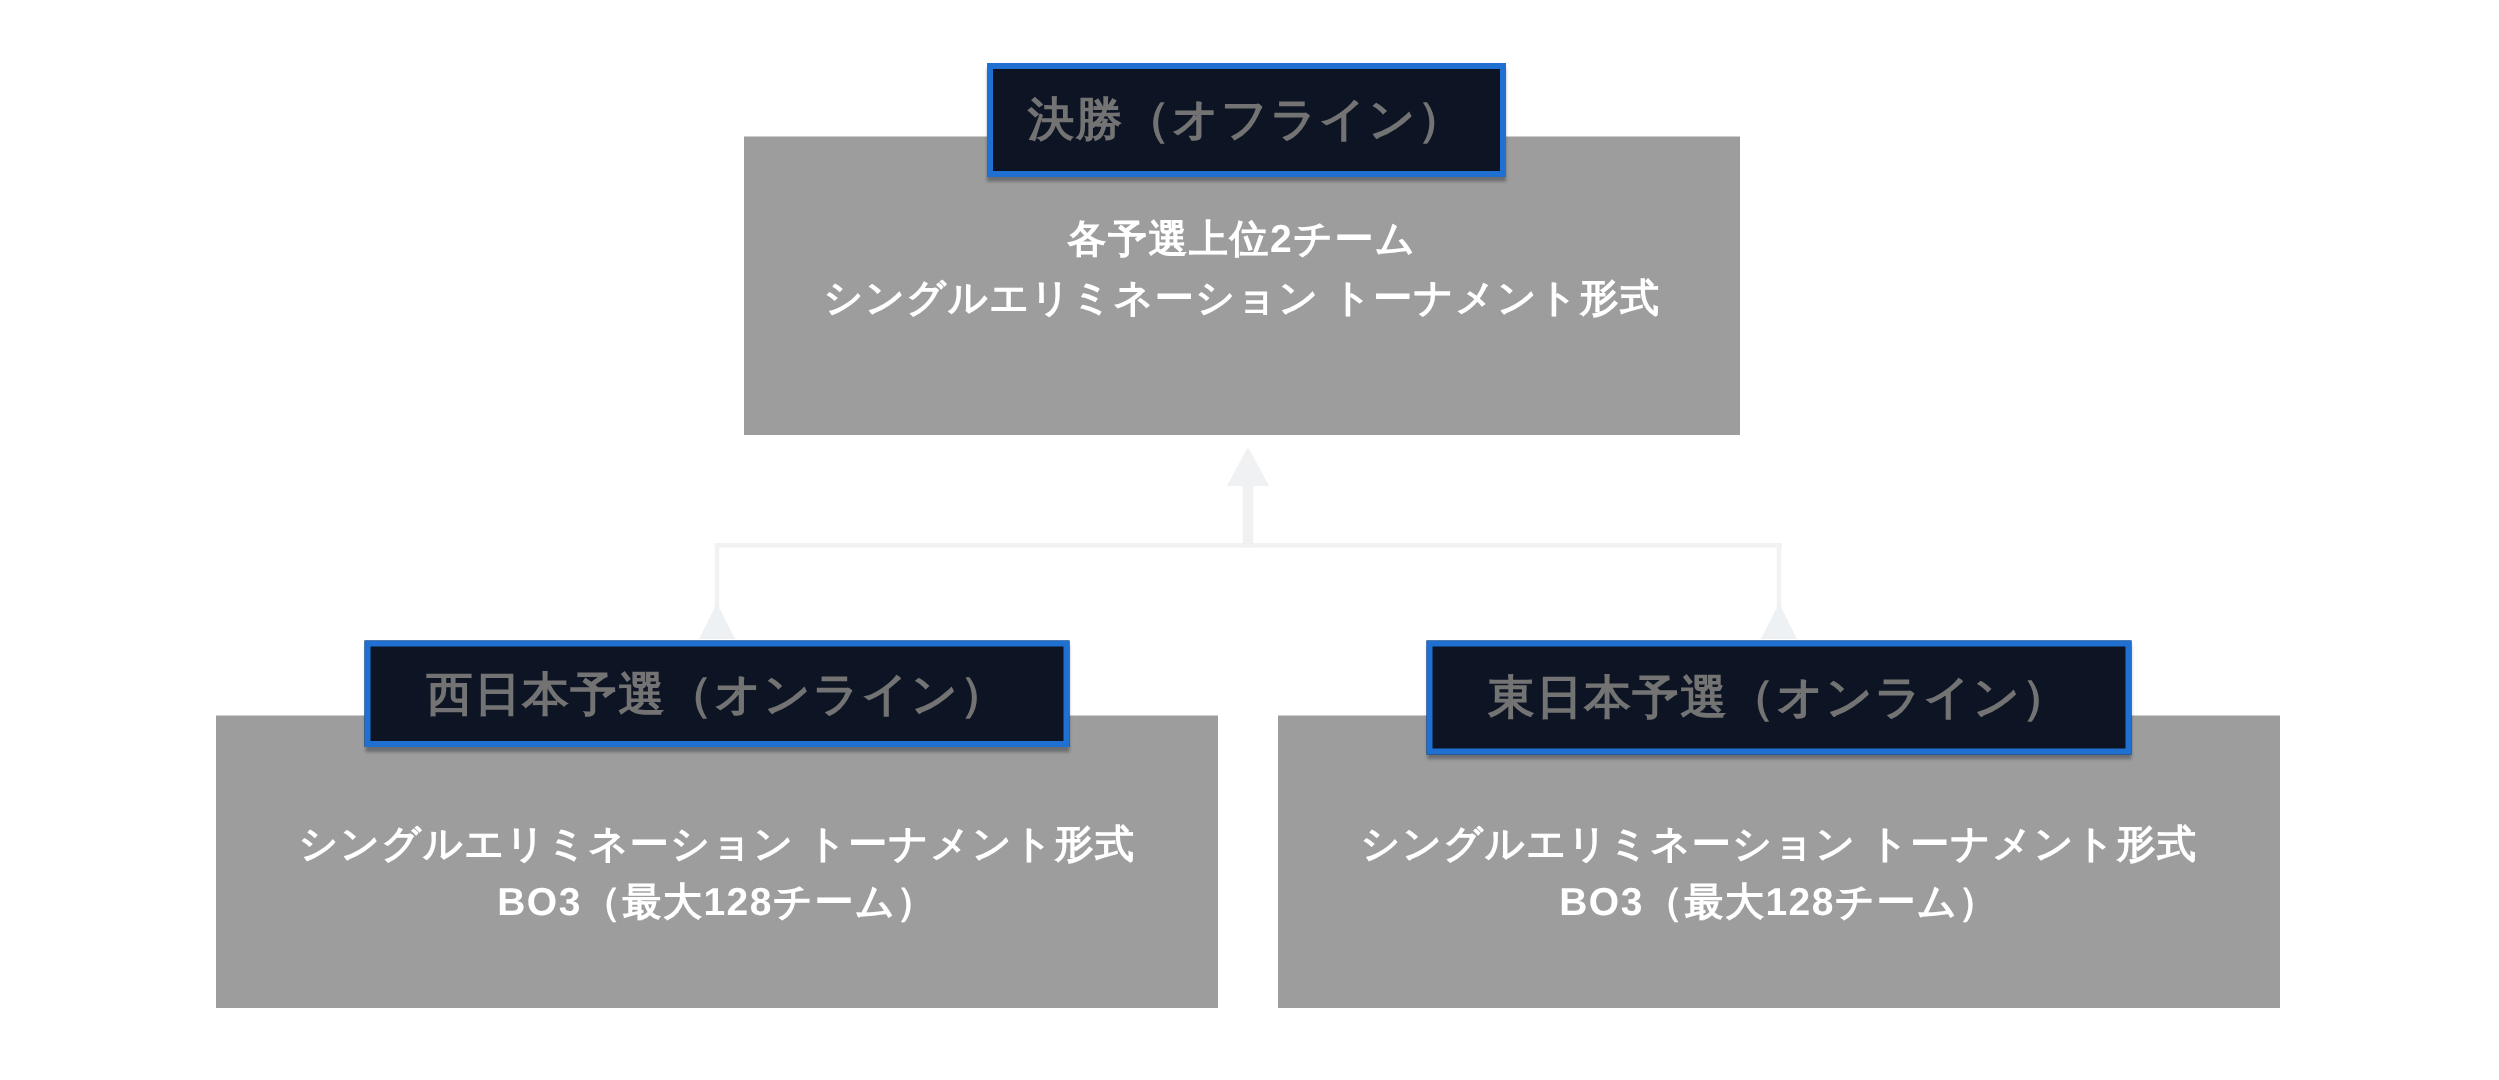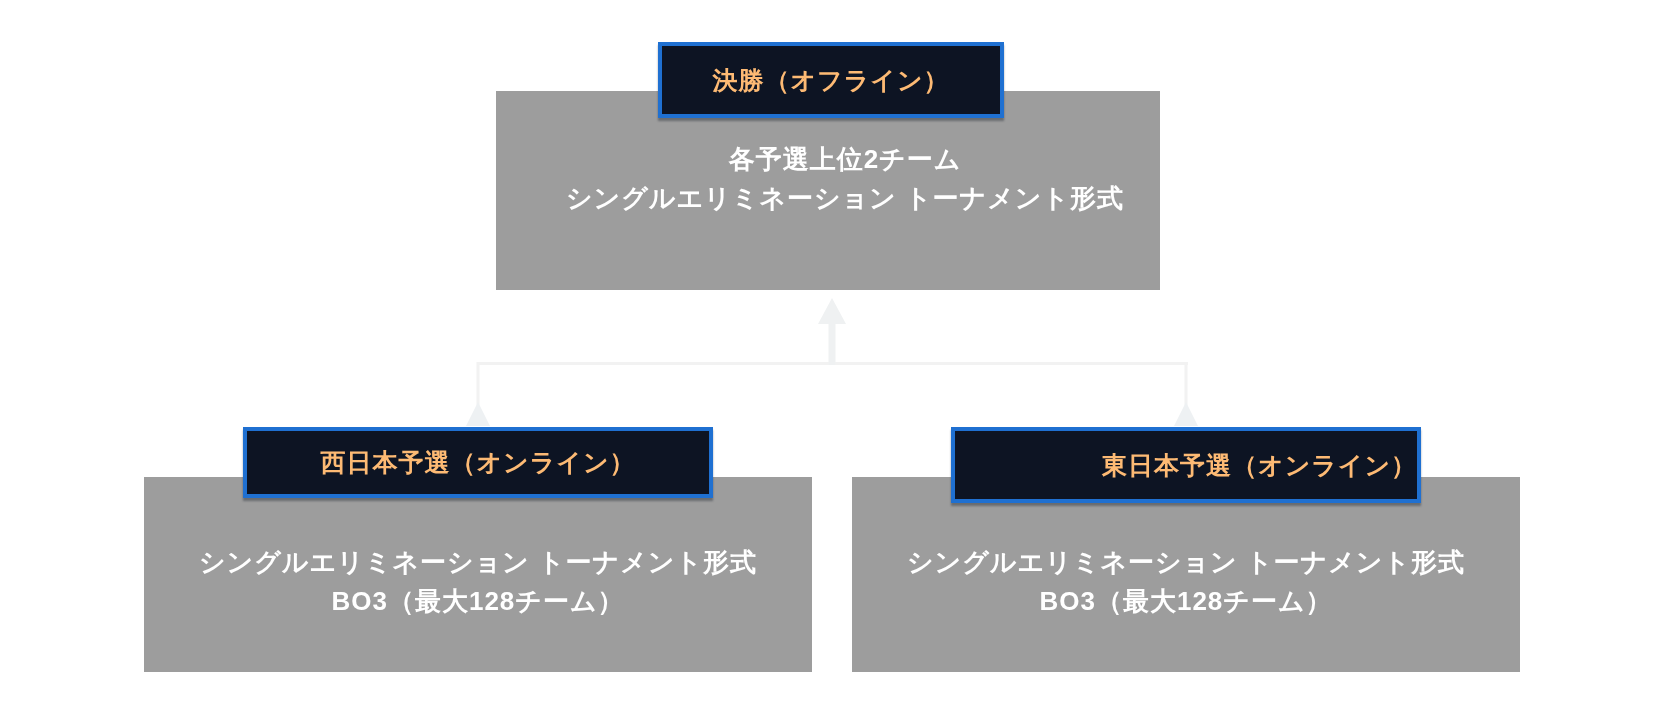--- a/index.html
+++ b/index.html
@@ -16,22 +16,22 @@
     background: #9d9d9d;
   }
   .badge {
     position: absolute;
     background: #0d1423;
     border: 4px solid #1f70d1;
     box-sizing: border-box;
     display: flex;
     align-items: center;
     justify-content: center;
-    color: #fdba74;
-    font-size: 25px;
+    color: #737373;
+    font-size: 31px;
     font-weight: 700;
     letter-spacing: 1px;
     box-shadow: 0 3px 2px rgba(10, 16, 30, 0.35);
     z-index: 3;
   }
   .box-text {
     position: absolute;
     color: #ffffff;
     font-size: 26px;
     font-weight: 700;
@@ -42,28 +42,28 @@
   }
   .connector-svg {
     position: absolute;
     left: 0;
     top: 0;
     z-index: 1;
   }
   
   .final-box   { left: 496px; top: 91px;  width: 664px; height: 199px; }
   .final-badge { left: 658px; top: 42px;  width: 346px; height: 76px; }
-  .final-text  { left: 496px; top: 140px; width: 664px; padding-left: 17px; }
+  .final-text  { left: 496px; top: 140px; width: 664px; }
   
   .west-box    { left: 144px; top: 477px; width: 668px; height: 195px; }
   .west-badge  { left: 243px; top: 427px; width: 470px; height: 71px; }
   .west-text   { left: 144px; top: 543px; width: 668px; }
   
   .east-box    { left: 852px; top: 477px; width: 668px; height: 195px; }
-  .east-badge  { left: 951px; top: 427px; width: 470px; height: 76px; justify-content: flex-end; }
+  .east-badge  { left: 951px; top: 427px; width: 470px; height: 76px; }
   .east-text   { left: 852px; top: 543px; width: 668px; }
 </style>
 </head>
 <body>
 
 <div class="stage">
 
   <svg class="connector-svg" width="1666" height="720" viewBox="0 0 1666 720">
 
     <rect x="477" y="362" width="711" height="3" fill="#f2f2f2"></rect>

